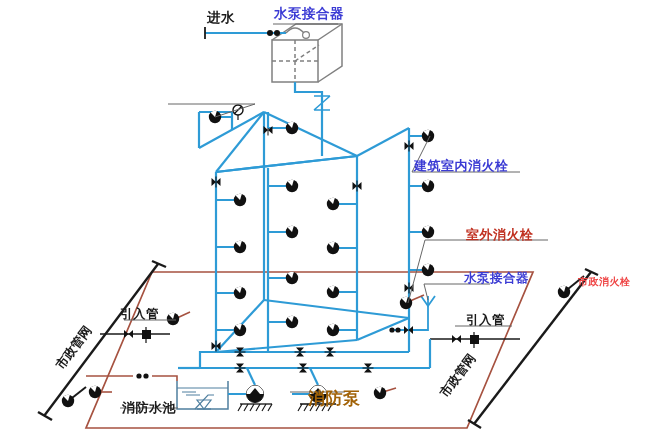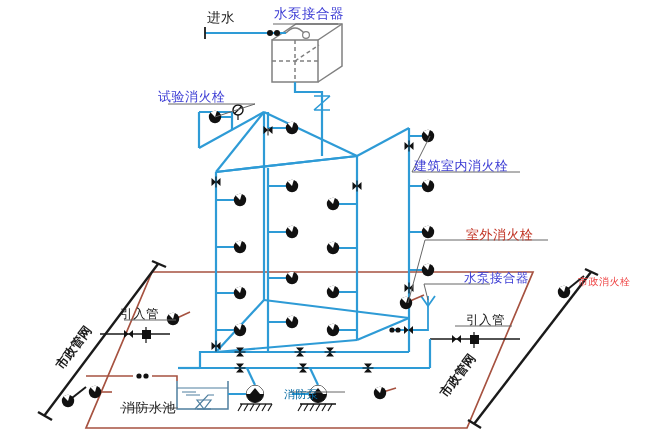--- a/index.html
+++ b/index.html
@@ -1,20 +1,20 @@
 <!DOCTYPE html>
 <html><head>
 <meta charset="utf-8">
 <style>
   html,body{margin:0;padding:0;background:#ffffff;}
   body{width:649px;height:441px;overflow:hidden;
        font-family:"DejaVu Sans","Liberation Sans",sans-serif;}
   #stage{position:relative;width:649px;height:441px;background:#fff;}
   svg{position:absolute;left:0;top:0;}
-  .lbl{position:absolute;white-space:nowrap;font-weight:400;letter-spacing:.5px;}
+  .lbl{position:absolute;white-space:nowrap;font-weight:700;letter-spacing:.5px;}
 </style>
 </head>
 <body>
 
 <div id="stage">
 
   <svg width="649" height="441" viewBox="0 0 649 441">
     <defs>
       <g id="hyd">
         <circle cx="0" cy="0" r="6.2" fill="#111"></circle>
@@ -315,31 +315,30 @@
 
     <text x="62" y="370" fill="#1a1a1a" font-size="12.5" font-weight="bold" font-family="DejaVu Sans, Liberation Sans, sans-serif" transform="rotate(-53 62 370)">市政管网</text>
 
     <text x="446" y="398" fill="#1a1a1a" font-size="12.5" font-weight="bold" font-family="DejaVu Sans, Liberation Sans, sans-serif" transform="rotate(-53 446 398)">市政管网</text>
   </svg>
 
   <div class="lbl" style="left:207px;top:9px;font-size:13.5px;color:#1a1a1a;">进水</div>
 
   <div class="lbl" style="left:274px;top:5px;font-size:13.5px;color:#3b3bd4;">水泵接合器</div>
 
-  <div class="lbl" style="left:158px;top:88px;font-size:13px;color:#3b3bd4;">试验消火栓</div>
 
   <div class="lbl" style="left:414px;top:157px;font-size:13px;color:#3b3bd4;">建筑室内消火栓</div>
 
   <div class="lbl" style="left:466px;top:226px;font-size:13px;color:#c03020;">室外消火栓</div>
 
   <div class="lbl" style="left:424px;top:270px;font-size:12.5px;color:#3b3bd4;margin-left:40px;">水泵接合器</div>
 
   <div class="lbl" style="left:120px;top:306px;font-size:12.5px;color:#1a1a1a;">引入管</div>
 
   <div class="lbl" style="left:466px;top:312px;font-size:12.5px;color:#1a1a1a;">引入管</div>
 
   <div class="lbl" style="left:578px;top:275px;font-size:10px;color:#ef4444;">市政消火栓</div>
 
   <div class="lbl" style="left:122px;top:399px;font-size:13px;color:#1a1a1a;">消防水池</div>
 
-  <div class="lbl" style="left:284px;top:387px;font-size:11px;color:#0369a1;">消防泵</div>
+  <div class="lbl" style="left:308px;top:387px;font-size:17px;color:#a16207;">消防泵</div>
 
 </div>
 
 </body></html>

